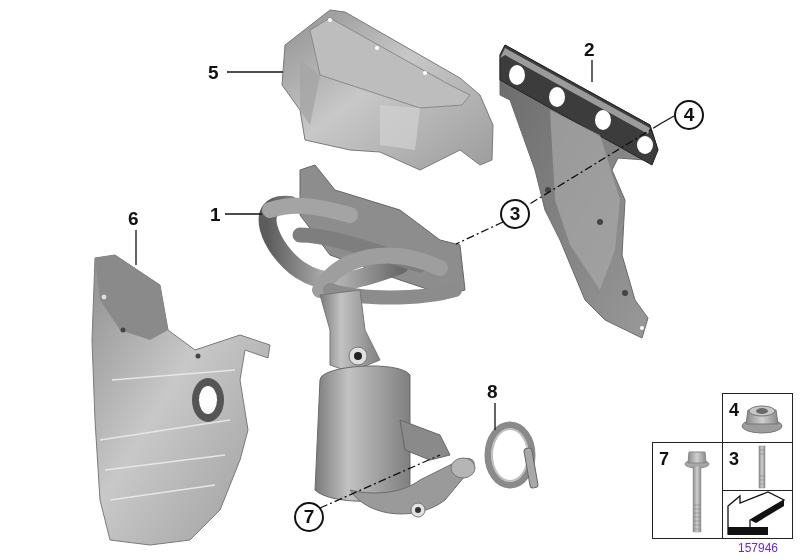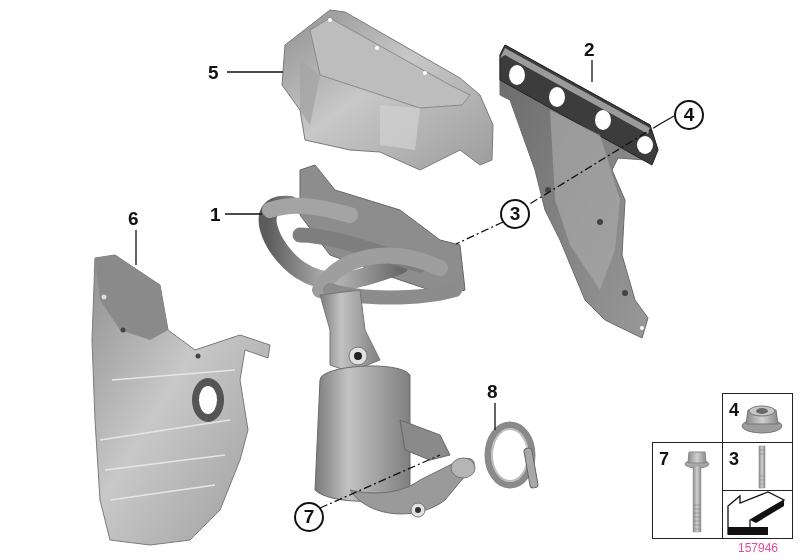--- a/index.html
+++ b/index.html
@@ -3,21 +3,21 @@
 <meta charset="utf-8">
 <style>
   html, body { margin: 0; padding: 0; background: #ffffff; }
   body { width: 800px; height: 560px; position: relative; overflow: hidden; font-family: "Liberation Sans", sans-serif; }
   #canvas { position: absolute; left: 0; top: 0; width: 800px; height: 560px; }
   .callout { position: absolute; font-family: "Liberation Sans", sans-serif; font-weight: bold; font-size: 19px; color: #111; line-height: 1; }
   .circle-callout { position: absolute; width: 30px; height: 30px; border: 2px solid #111; border-radius: 50%; background: #fff; display: flex; align-items: center; justify-content: center; font-weight: bold; font-size: 19px; color: #111; box-sizing: border-box; }
   .legend { position: absolute; }
   .lcell { position: absolute; border: 1px solid #222; box-sizing: border-box; background: #fff; }
   .lnum { position: absolute; left: 6px; top: 6px; font-weight: bold; font-size: 18px; color: #111; }
-  .diagram-id { position: absolute; left: 738px; top: 541px; font-size: 12px; color: #ec4899; font-family: "Liberation Sans", sans-serif; }
+  .diagram-id { position: absolute; left: 738px; top: 541px; font-size: 12px; color: #6d28d9; font-family: "Liberation Sans", sans-serif; }
 </style>
 </head>
 <body>
 
 <svg id="canvas" viewBox="0 0 800 560" xmlns="http://www.w3.org/2000/svg">
   <defs>
     <linearGradient id="gShield" x1="0" y1="0" x2="1" y2="1">
       <stop offset="0" stop-color="#8f8f8f"></stop>
       <stop offset="0.45" stop-color="#c8c8c8"></stop>
       <stop offset="1" stop-color="#9c9c9c"></stop>

